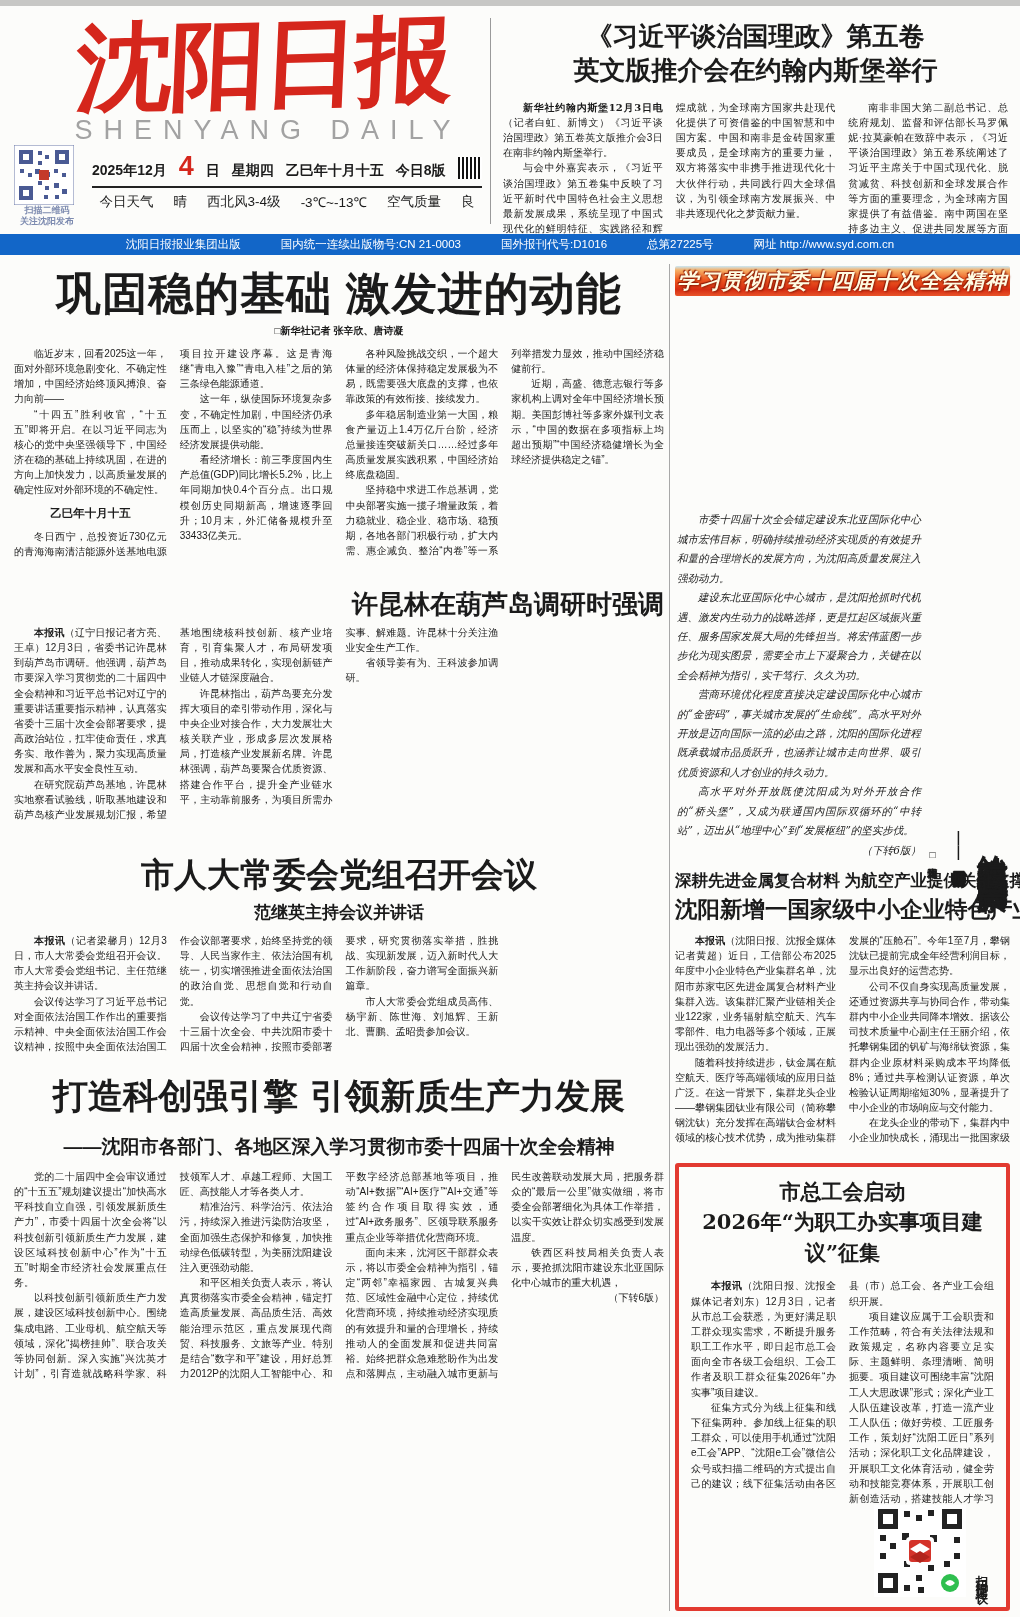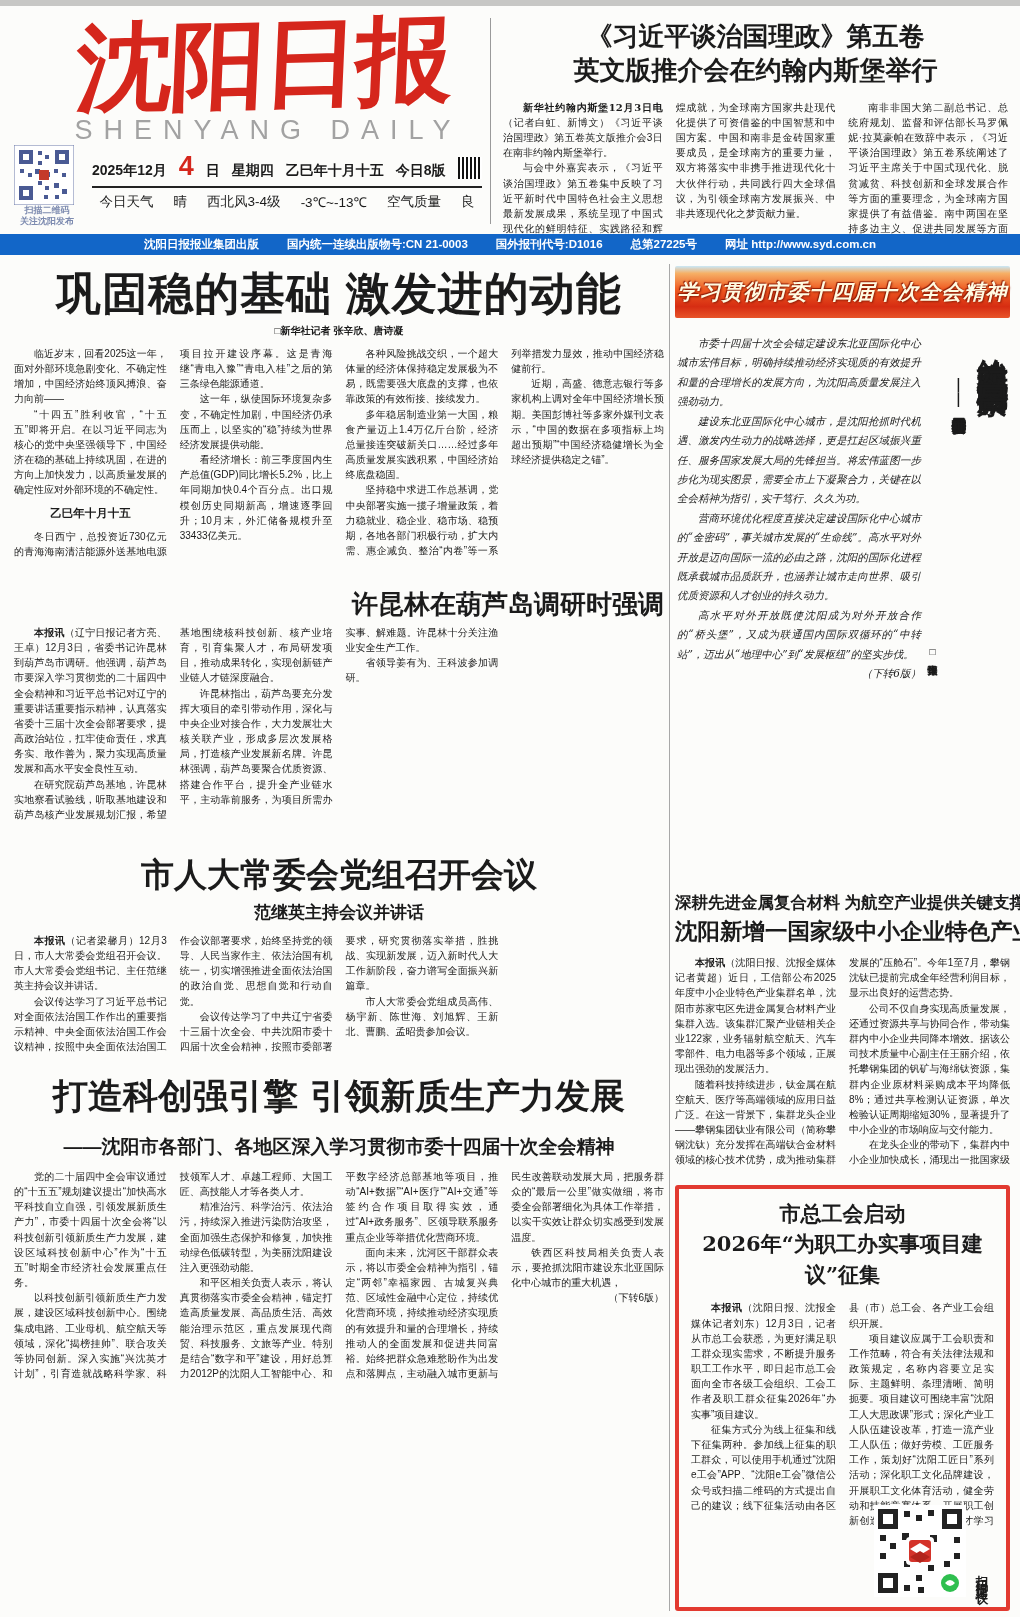--- a/index.html
+++ b/index.html
@@ -21,22 +21,22 @@
   .barcode{display:inline-block;width:84px;height:22px;align-self:center;
            background:repeating-linear-gradient(90deg,#111 0 2px,#fff 2px 4px);}
   .date-rule{border-top:2px solid #222;margin:6px 0 5px 78px;}
   .weather{margin-left:78px;font-weight:normal;font-size:13.5px;display:flex;gap:20px;justify-content:center;white-space:nowrap;}
   .vdiv{width:1px;background:#9a9a9a;margin:8px 12px 4px 8px;}
   .toparticle{flex:1;padding-top:10px;min-width:0;}
   .toparticle h2{margin:0 0 12px;text-align:center;font-family:"DejaVu Serif",serif;
                  font-weight:900;font-size:26px;line-height:1.3;}
   
   .infobar{position:absolute;top:234px;left:0;right:0;height:21px;background:#1266c8;color:#fff;
-           display:flex;align-items:center;justify-content:center;gap:28px;font-size:11.5px;
-           font-weight:bold;white-space:nowrap;}
+           display:flex;align-items:center;justify-content:center;gap:40px;font-size:11.5px;
+           font-weight:normal;white-space:nowrap;}
   
   .cols{column-gap:13px;font-size:10px;line-height:1.52;text-align:justify;column-fill:auto;overflow:hidden;}
   .cols p{margin:0;text-indent:2em;}
   .cols p b{font-family:"DejaVu Serif",serif;}
   .cols3{column-count:3;} .cols4{column-count:4;} .cols2{column-count:2;}
   .h150{height:150px;} .h225{height:225px;} .h212{height:212px;} .h122{height:122px;} .h220{height:220px;} .h236{height:236px;}
   .sec-head{text-align:center !important;text-indent:0 !important;font-weight:bold;
             font-size:11.5px;margin:7px 0 !important;}
   .jump{float:right;text-indent:0;}
   
@@ -55,25 +55,25 @@
              font-size:35px;line-height:1.28;}
   
   .npc{margin-top:16px;}
   .npc h1{margin:0;text-align:center;font-family:"DejaVu Serif",serif;font-weight:900;font-size:33px;}
   .sub2{text-align:center;font-size:17px;font-weight:bold;margin:3px 0 9px;}
   
   .sci{margin-top:18px;}
   .sci h1{margin:14px;text-align:center;font-family:"DejaVu Serif",serif;font-weight:700;font-size:35px;}
   .sci .sub2{font-size:19px;}
   
-  .banner{height:52px;margin:2px 0 8px;border-radius:2px;display:flex;align-items:center;justify-content:center;
+  .banner{height:30px;margin:2px 0 8px;border-radius:2px;display:flex;align-items:center;justify-content:center;
           background:linear-gradient(180deg,#c9e8f8 0%,#f6b066 14%,#ef5a21 45%,#d62d12 78%,#e8542a 100%);
           color:#fffbe2;font-weight:900;font-size:21px;font-style:italic;letter-spacing:1px;
           text-shadow:1px 1px 2px #8f1d06,-1px -1px 1px #8f1d06;white-space:nowrap;}
-  .commentary{height:556px;display:flex;flex:none;}
+  .commentary{height:556px;display:flex;flex:none;align-items:flex-end;}
   .c-text{flex:1;min-width:0;font-family:"DejaVu Serif",serif;font-style:italic;font-size:10.5px;
           line-height:1.85;text-align:justify;padding:8px 4px 0 2px;}
   .c-text p{margin:0;text-indent:2em;}
   .c-byline{writing-mode:vertical-rl;font-size:10px;font-weight:bold;margin-top:320px;flex:none;}
   .c-sub{writing-mode:vertical-rl;font-size:14.5px;font-weight:bold;padding-top:52px;margin:0 8px 0 10px;flex:none;}
   .c-head{writing-mode:vertical-rl;font-family:"DejaVu Serif",serif;font-weight:900;font-size:31px;
           line-height:1.1;letter-spacing:2px;padding-top:8px;flex:none;}
   .cluster{margin-top:8px;}
   .kicker2{text-align:center;font-size:16.5px;font-weight:bold;margin:2px 0 2px;white-space:nowrap;}
   .cluster h1{margin:0 0 8px;text-align:center;font-family:"DejaVu Serif",serif;font-weight:900;

